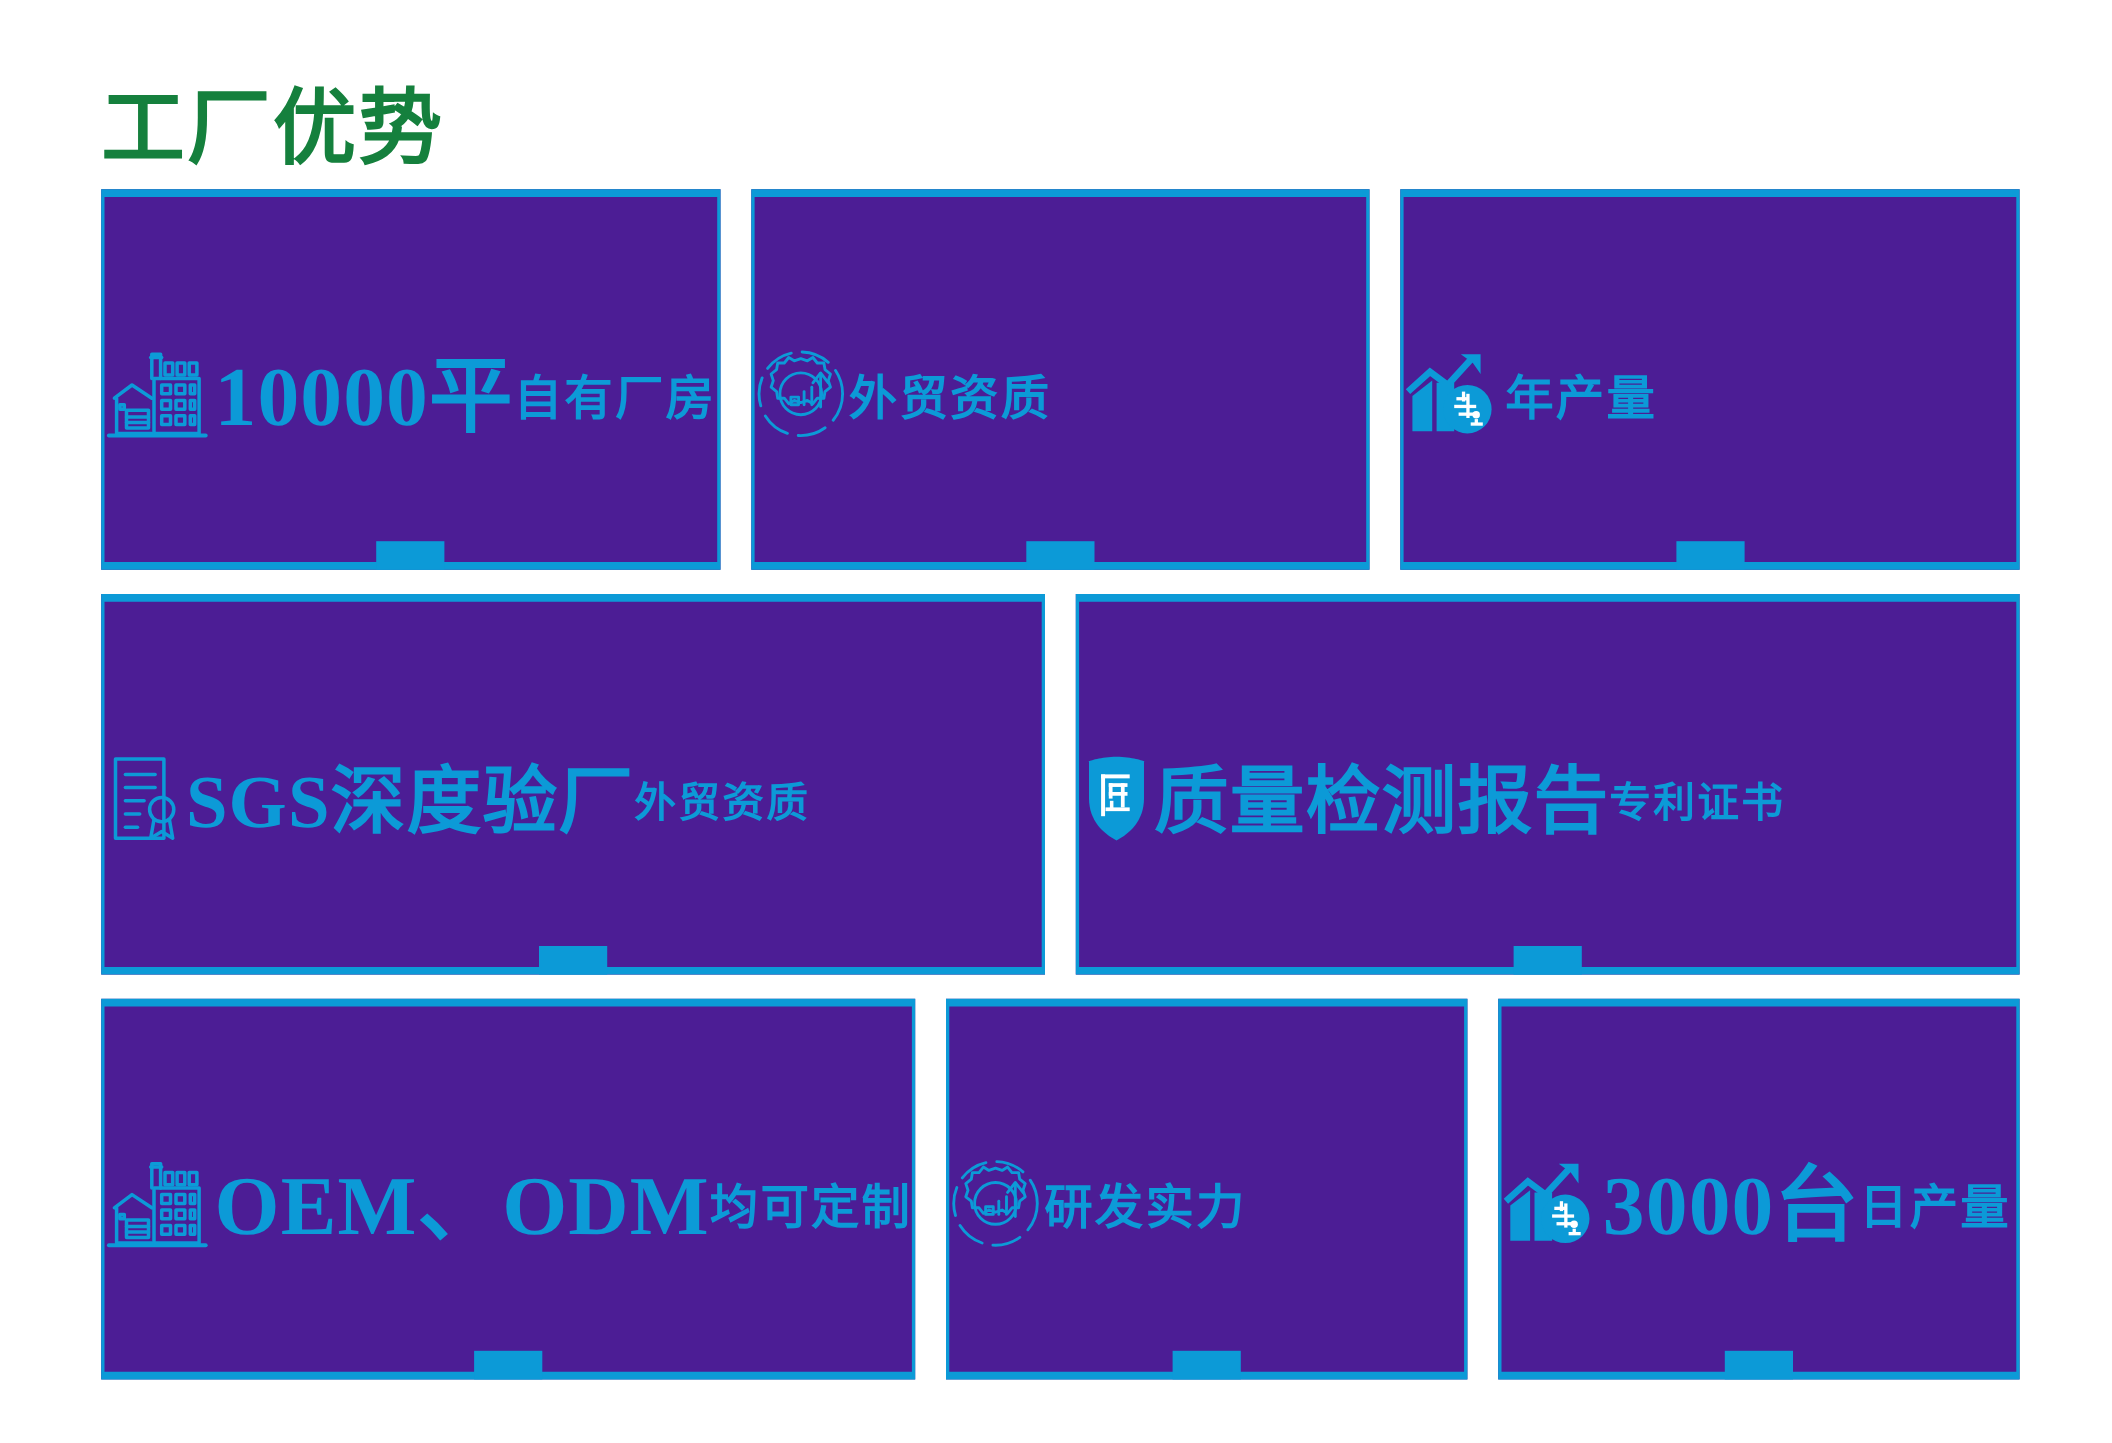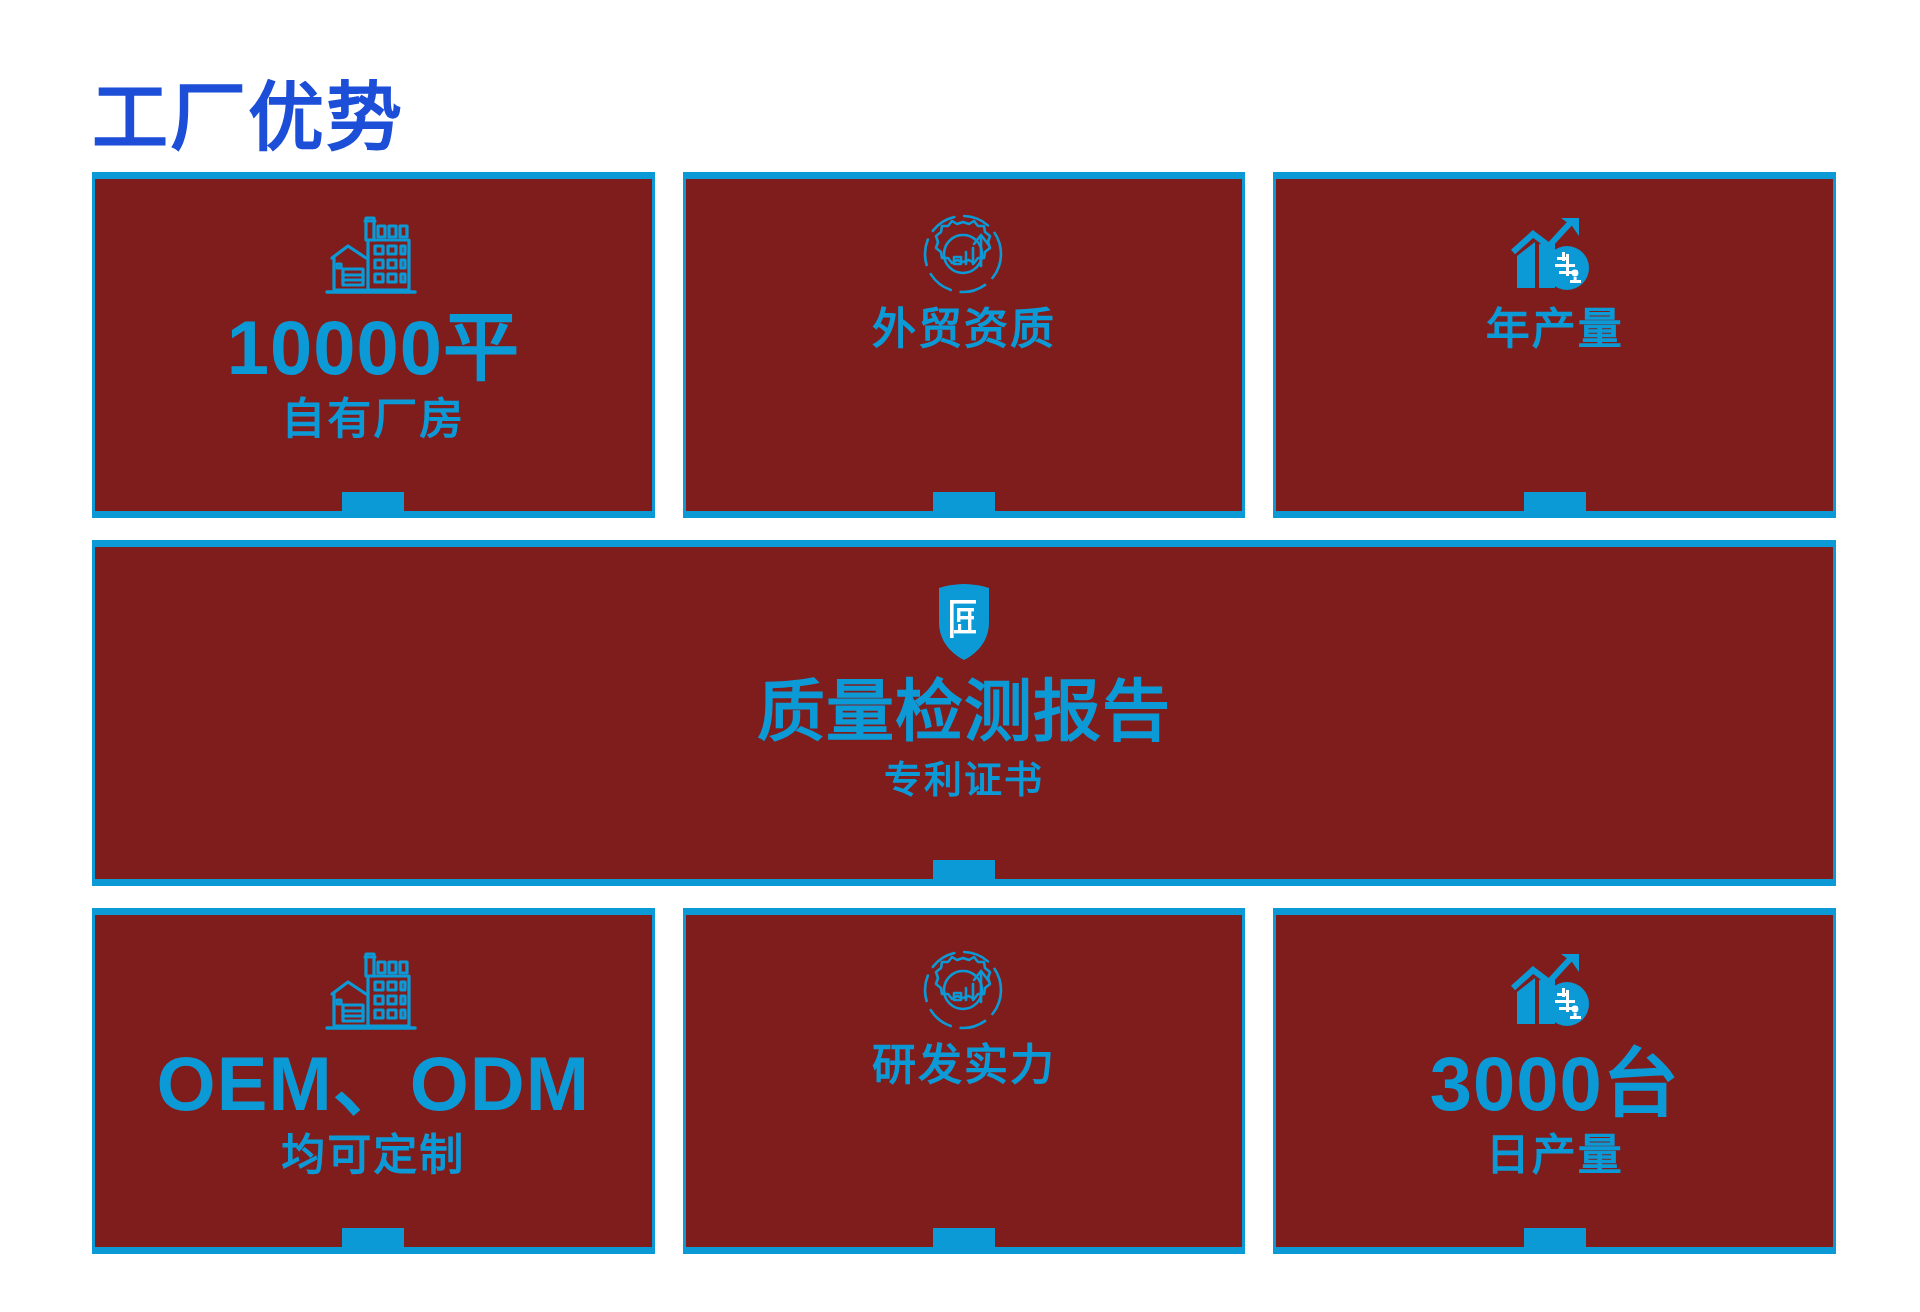--- a/index.html
+++ b/index.html
@@ -18,21 +18,21 @@
   }
 
   
   .page-title {
     position: absolute;
     left: 92px;
     top: 24px;
     font-size: 76px;
     line-height: 86px;
     font-weight: 700;
-    color: #1d4ed8;
+    color: #15803d;
     letter-spacing: 2px;
     white-space: nowrap;
   }
 
   
   .grid {
     position: absolute;
     left: 92px;
     top: 172px;
     width: 1744px;
@@ -40,31 +40,31 @@
   .row {
     display: flex;
     gap: 28px;
     margin-bottom: 22px;
   }
   .row:last-child { margin-bottom: 0; }
 
   
   .card {
     position: relative;
-    background: #7f1d1d;
+    background: #4c1d95;
     border: 3px solid #0C9AD7;
     border-top-width: 7px;
     border-bottom-width: 7px;
     box-sizing: border-box;
     height: 346px;
     display: flex;
-    flex-direction: column;
     align-items: center;
     justify-content: flex-start;
     padding-top: 32px;
+    font-family: Liberation Serif, serif;
   }
   .card.w1 { flex: 1 1 0; }
   .card.w2 { flex: 1 1 0; }
 
   
   .card .notch {
     position: absolute;
     bottom: -7px;
     left: 50%;
     transform: translateX(-50%);
@@ -211,20 +211,40 @@
           </g>
         </svg>
       </div>
       <div class="subline">年产量</div>
       <span class="notch"></span>
     </div>
   </div>
 
   <div class="row">
 
+    <div class="card w2">
+      <div class="icon-wrap">
+        <svg width="74" height="84" viewBox="0 0 74 84" fill="none" stroke="#0C9AD7" stroke-width="3.2" stroke-linejoin="round" stroke-linecap="round">
+
+          <path d="M10 6 H54 V78 H10 Z"></path>
+
+          <path d="M19 20 H46"></path>
+          <path d="M19 32 H46"></path>
+          <path d="M19 44 H36"></path>
+          <path d="M19 56 H32"></path>
+          <path d="M19 68 H30"></path>
+
+          <circle cx="52" cy="52" r="11"></circle>
+          <path d="M45 61 L42 78 L52 72 L62 78 L59 61"></path>
+        </svg>
+      </div>
+      <div class="headline">SGS深度验厂</div>
+      <div class="subline big">外贸资质</div>
+      <span class="notch"></span>
+    </div>
 
     <div class="card w2">
       <div class="icon-wrap">
         <svg width="68" height="84" viewBox="0 0 68 84" fill="none">
 
           <path d="M34 4 C20 4 9 8 9 8 L9 42 C9 62 22 74 34 80 C46 74 59 62 59 42 L59 8 C59 8 48 4 34 4 Z" fill="#0C9AD7"></path>
 
           <g fill="#ffffff">
 
             <rect x="20" y="20" width="26" height="3.6"></rect>

